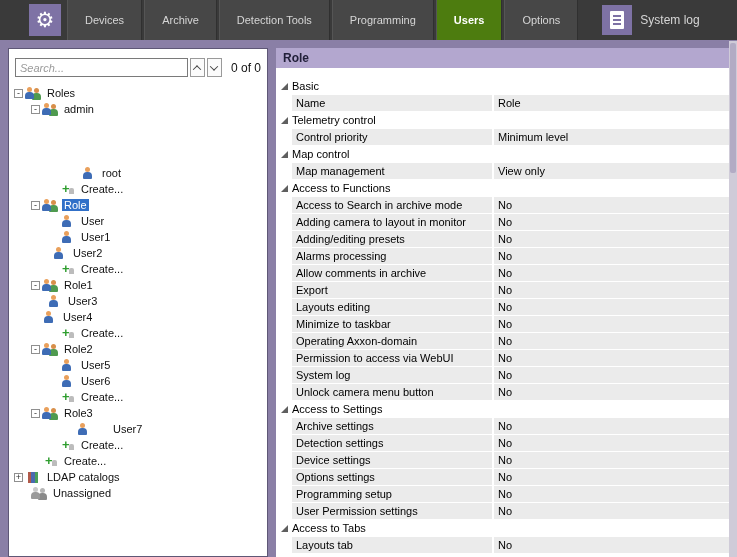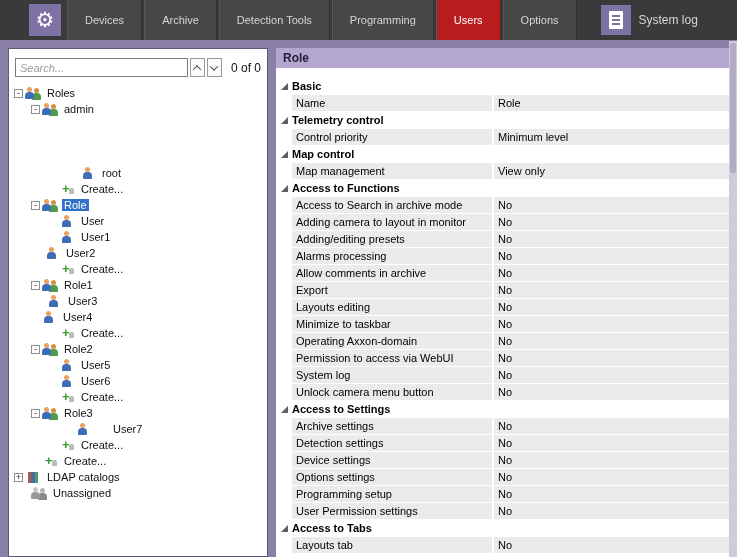--- a/index.html
+++ b/index.html
@@ -6,21 +6,21 @@
   html,body { width:737px; height:557px; overflow:hidden; }
   body { font-family:"Liberation Sans", sans-serif; background:#8a7fa6; }
   #app { position:relative; width:737px; height:557px; }
 
   
   .toolbar { position:absolute; left:0; top:0; right:0; height:40px; background:#3a3a3a; display:flex; align-items:center; }
   .gear-btn { width:32px; height:32px; margin-left:29px; background:#7e72a5; display:flex; align-items:center; justify-content:center; flex:0 0 32px; cursor:pointer; }
   .gear-glyph { color:#fff; font-size:21px; line-height:1; font-family:"DejaVu Sans", sans-serif; }
   .tab-bar { display:flex; height:40px; margin-left:6px; }
   .tab { display:flex; align-items:center; padding:0 17px; margin-right:2px; background:#474747; color:#d6d6d6; font-size:11px; cursor:pointer; border-left:1px solid #555; border-right:1px solid #303030; }
-  .tab.active { background:#b91c1c; color:#ffffff; }
+  .tab.active { background:#4d7c0f; color:#ffffff;font-weight:bold; }
   .syslog-group { display:flex; align-items:center; margin-left:22px; }
   .doc-icon { width:30px; height:30px; background:#7e72a5; position:relative; flex:0 0 30px; }
   .doc-icon::before { content:""; position:absolute; left:8px; top:6px; width:14px; height:18px; background:#fff; border-radius:1px; }
   .doc-icon::after { content:""; position:absolute; left:11px; top:10px; width:8px; height:2px; background:#7e72a5; box-shadow:0 4px 0 #7e72a5, 0 8px 0 #7e72a5; }
   .syslog-label { color:#d6d6d6; font-size:12px; margin-left:8px; }
 
   
   .left-panel { position:absolute; left:8px; top:48px; width:260px; bottom:0; background:#ffffff; border:1px solid #5e5776; overflow:hidden; }
   .search-row { display:flex; align-items:center; padding:9px 6px 6px 6px; }
   .search-input { width:173px; height:19px; border:1px solid #7a7a7a; font-size:11px; padding:0 4px; font-family:"Liberation Sans",sans-serif; }
@@ -48,21 +48,21 @@
   .tree-label { padding:0 2px; }
   .tree-label.selected { background:#3170c8; color:#fff; }
 
   
   .right-panel { position:absolute; left:276px; top:48px; right:8px; bottom:0; background:#ffffff; display:flex; flex-direction:column; overflow:hidden; }
   .panel-header { height:20px; background:#b3a7cf; color:#22203a; font-size:12px; font-weight:bold; display:flex; align-items:center; padding-left:7px; flex:0 0 20px; }
   .grid { flex:1; background:#fff; padding-top:10px; overflow:hidden; font-size:11px; }
   .grid-row { display:flex; height:16px; align-items:stretch; margin-bottom:1px; }
   .gutter { width:16px; flex:0 0 16px; background:#fff; position:relative; }
   .tri { position:absolute; left:5px; top:5px; width:0; height:0; border-left:7px solid transparent; border-bottom:7px solid #5f5f5f; }
-  .section-label { display:flex; align-items:center; font-weight:bold; color:#000; }
+  .section-label { display:flex; align-items:center; font-weight:normal; color:#000; }
   .cell { display:flex; align-items:center; background:#ebebeb; padding-left:4px; color:#000; overflow:hidden; white-space:nowrap; }
   .cell.label { width:200px; flex:0 0 200px; margin-right:2px; }
   .cell.value { flex:1; cursor:pointer; }
 
   
   .v-scrollbar { position:absolute; right:0; top:41px; bottom:0; width:8px; background:#cfcbd8; cursor:pointer; }
   .v-thumb { position:absolute; left:1px; right:1px; top:2px; height:130px; background:#b2abc4; border-radius:2px; }
 </style>
 </head>
 <body>
@@ -139,21 +139,21 @@
         <div class="tree-row" style="padding-left: 39px;">
     <span class="expander hidden"></span>
     <span class="tree-icon person"></span>
     <span class="tree-label">User</span>
   </div>
         <div class="tree-row" style="padding-left: 39px;">
     <span class="expander hidden"></span>
     <span class="tree-icon person"></span>
     <span class="tree-label">User1</span>
   </div>
-        <div class="tree-row" style="padding-left: 24px;">
+        <div class="tree-row" style="padding-left: 31px;">
     <span class="expander hidden"></span>
     <span class="tree-icon person"></span>
     <span class="tree-label">User2</span>
   </div>
         <div class="tree-row" style="padding-left: 39px;">
     <span class="expander hidden"></span>
     <span class="tree-icon create"></span>
     <span class="tree-label">Create...</span>
   </div>
         <div class="tree-row" style="padding-left: 22px;">

